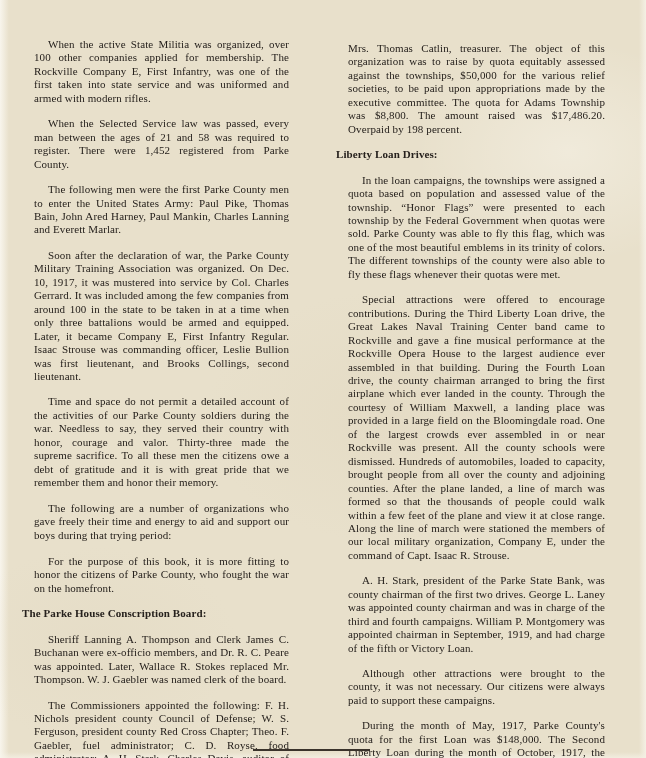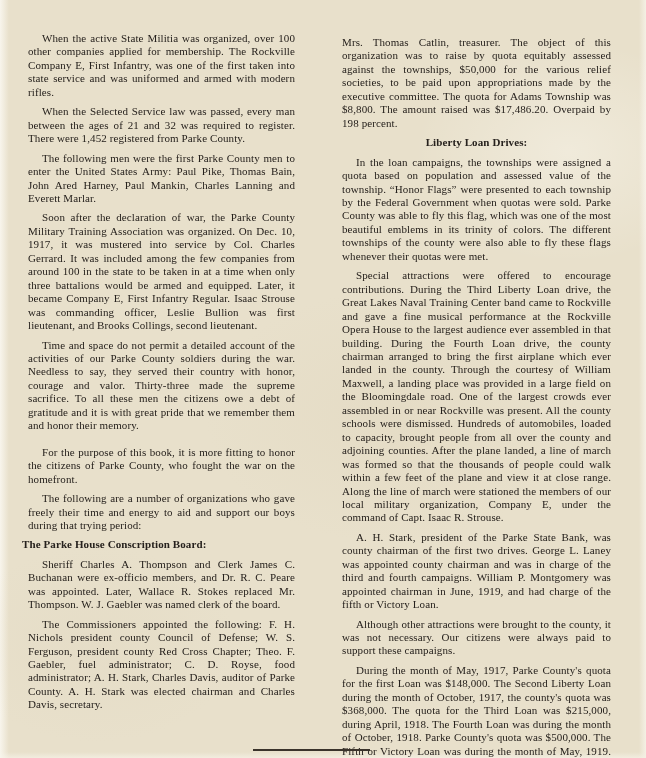--- a/index.html
+++ b/index.html
@@ -21,57 +21,57 @@
   }
   .column {
     position: absolute;
     text-align: justify;
     font-size: 11px;
     line-height: 13.45px;
     letter-spacing: 0.1px;
   }
   #left-col  { left: 22px;  top: 26px; width: 279px; }
   #right-col { left: 336px; top: 30px; width: 281px; }
-  .p { margin: 6px; text-indent: 14px; }
+  .p { margin: 12px; text-indent: 14px; }
   .p.noindent { text-indent: 0; }
   .h { margin: 0; font-weight: bold; text-indent: 0; text-align: left; }
   .gap    { margin-top: 13px; }
-  .gap-sm { margin-top: 5px; text-align: center; }
+  .gap-sm { margin-top: 5px; }
   .gap-md { margin-top: 7px; }
   #footnote-rule {
     position: absolute;
     left: 253px;
     top: 749px;
     width: 117px;
     height: 2px;
     background: #3a332b;
   }
 </style>
 </head>
 <body>
 
 <div id="left-col" class="column">
   <p class="p">When the active State Militia was organized, over 100 other companies applied for membership. The Rockville Company E, First Infantry, was one of the first taken into state service and was uniformed and armed with modern rifles.</p>
-  <p class="p">When the Selected Service law was passed, every man between the ages of 21 and 32 was required to register. There were 1,452 registered from Parke County.</p>
+  <p class="p">When the Selected Service law was passed, every man between the ages of 21 and 58 was required to register. There were 1,452 registered from Parke County.</p>
   <p class="p">The following men were the first Parke County men to enter the United States Army: Paul Pike, Thomas Bain, John Ared Harney, Paul Mankin, Charles Lanning and Everett Marlar.</p>
   <p class="p">Soon after the declaration of war, the Parke County Military Training Association was organized. On Dec. 10, 1917, it was mustered into service by Col. Charles Gerrard. It was included among the few companies from around 100 in the state to be taken in at a time when only three battalions would be armed and equipped. Later, it became Company E, First Infantry Regular. Isaac Strouse was commanding officer, Leslie Bullion was first lieutenant, and Brooks Collings, second lieutenant.</p>
   <p class="p">Time and space do not permit a detailed account of the activities of our Parke County soldiers during the war. Needless to say, they served their country with honor, courage and valor. Thirty-three made the supreme sacrifice. To all these men the citizens owe a debt of gratitude and it is with great pride that we remember them and honor their memory.</p>
+  <p class="p">The following are a number of organizations who gave freely their time and energy to aid and support our boys during that trying period:</p>
   <p class="p gap">For the purpose of this book, it is more fitting to honor the citizens of Parke County, who fought the war on the homefront.</p>
-  <p class="p">The following are a number of organizations who gave freely their time and energy to aid and support our boys during that trying period:</p>
   <p class="h">The Parke House Conscription Board:</p>
-  <p class="p">Sheriff Charles A. Thompson and Clerk James C. Buchanan were ex-officio members, and Dr. R. C. Peare was appointed. Later, Wallace R. Stokes replaced Mr. Thompson. W. J. Gaebler was named clerk of the board.</p>
+  <p class="p">Sheriff Lanning A. Thompson and Clerk James C. Buchanan were ex-officio members, and Dr. R. C. Peare was appointed. Later, Wallace R. Stokes replaced Mr. Thompson. W. J. Gaebler was named clerk of the board.</p>
   <p class="p">The Commissioners appointed the following: F. H. Nichols president county Council of Defense; W. S. Ferguson, president county Red Cross Chapter; Theo. F. Gaebler, fuel administrator; C. D. Royse, food administrator; A. H. Stark, Charles Davis, auditor of Parke County. A. H. Stark was elected chairman and Charles Davis, secretary.</p>
 
 </div>
 
 <div id="right-col" class="column">
   <p class="p noindent">Mrs. Thomas Catlin, treasurer. The object of this organization was to raise by quota equitably assessed against the townships, $50,000 for the various relief societies, to be paid upon appropriations made by the executive committee. The quota for Adams Township was $8,800. The amount raised was $17,486.20. Overpaid by 198 percent.</p>
   <p class="h gap-sm">Liberty Loan Drives:</p>
   <p class="p">In the loan campaigns, the townships were assigned a quota based on population and assessed value of the township. “Honor Flags” were presented to each township by the Federal Government when quotas were sold. Parke County was able to fly this flag, which was one of the most beautiful emblems in its trinity of colors. The different townships of the county were also able to fly these flags whenever their quotas were met.</p>
   <p class="p">Special attractions were offered to encourage contributions. During the Third Liberty Loan drive, the Great Lakes Naval Training Center band came to Rockville and gave a fine musical performance at the Rockville Opera House to the largest audience ever assembled in that building. During the Fourth Loan drive, the county chairman arranged to bring the first airplane which ever landed in the county. Through the courtesy of William Maxwell, a landing place was provided in a large field on the Bloomingdale road. One of the largest crowds ever assembled in or near Rockville was present. All the county schools were dismissed. Hundreds of automobiles, loaded to capacity, brought people from all over the county and adjoining counties. After the plane landed, a line of march was formed so that the thousands of people could walk within a few feet of the plane and view it at close range. Along the line of march were stationed the members of our local military organization, Company E, under the command of Capt. Isaac R. Strouse.</p>
-  <p class="p">A. H. Stark, president of the Parke State Bank, was county chairman of the first two drives. George L. Laney was appointed county chairman and was in charge of the third and fourth campaigns. William P. Montgomery was appointed chairman in June, 1919, and had charge of the fifth or Victory Loan.</p>
+  <p class="p">A. H. Stark, president of the Parke State Bank, was county chairman of the first two drives. George L. Laney was appointed county chairman and was in charge of the third and fourth campaigns. William P. Montgomery was appointed chairman in September, 1919, and had charge of the fifth or Victory Loan.</p>
   <p class="p">Although other attractions were brought to the county, it was not necessary. Our citizens were always paid to support these campaigns.</p>
   <p class="p">During the month of May, 1917, Parke County's quota for the first Loan was $148,000. The Second Liberty Loan during the month of October, 1917, the county's quota was $368,000. The quota for the Third Loan was $215,000, during April, 1918. The Fourth Loan was during the month of October, 1918. Parke County's quota was $500,000. The Fifth or Victory Loan was during the month of May, 1919. The quota assigned to Parke County was $375,000. The grand total of the amount subscribed by Parke County citizens was $2,320,100. This was truly an amazing achievement, considering the fact that our quota was $1,606,000.</p>
   <p class="h gap-md">The American Red Cross:</p>
 
 </div>
 
 <div id="footnote-rule"></div>
 
 </body></html>

